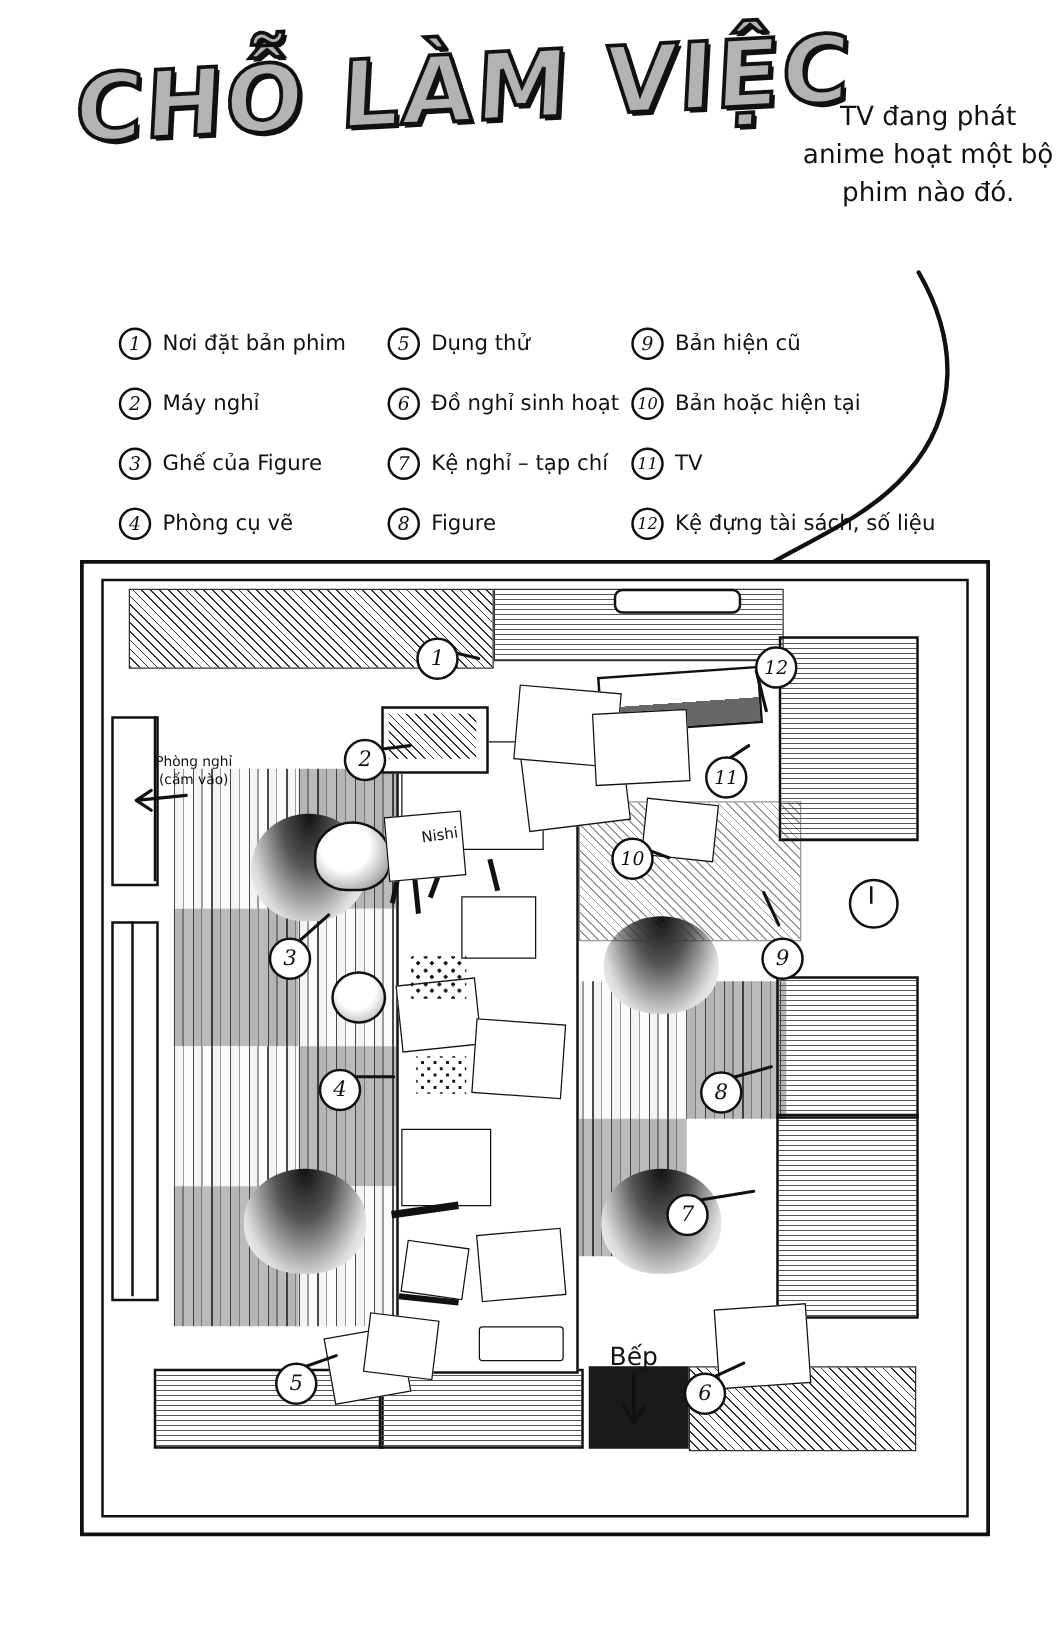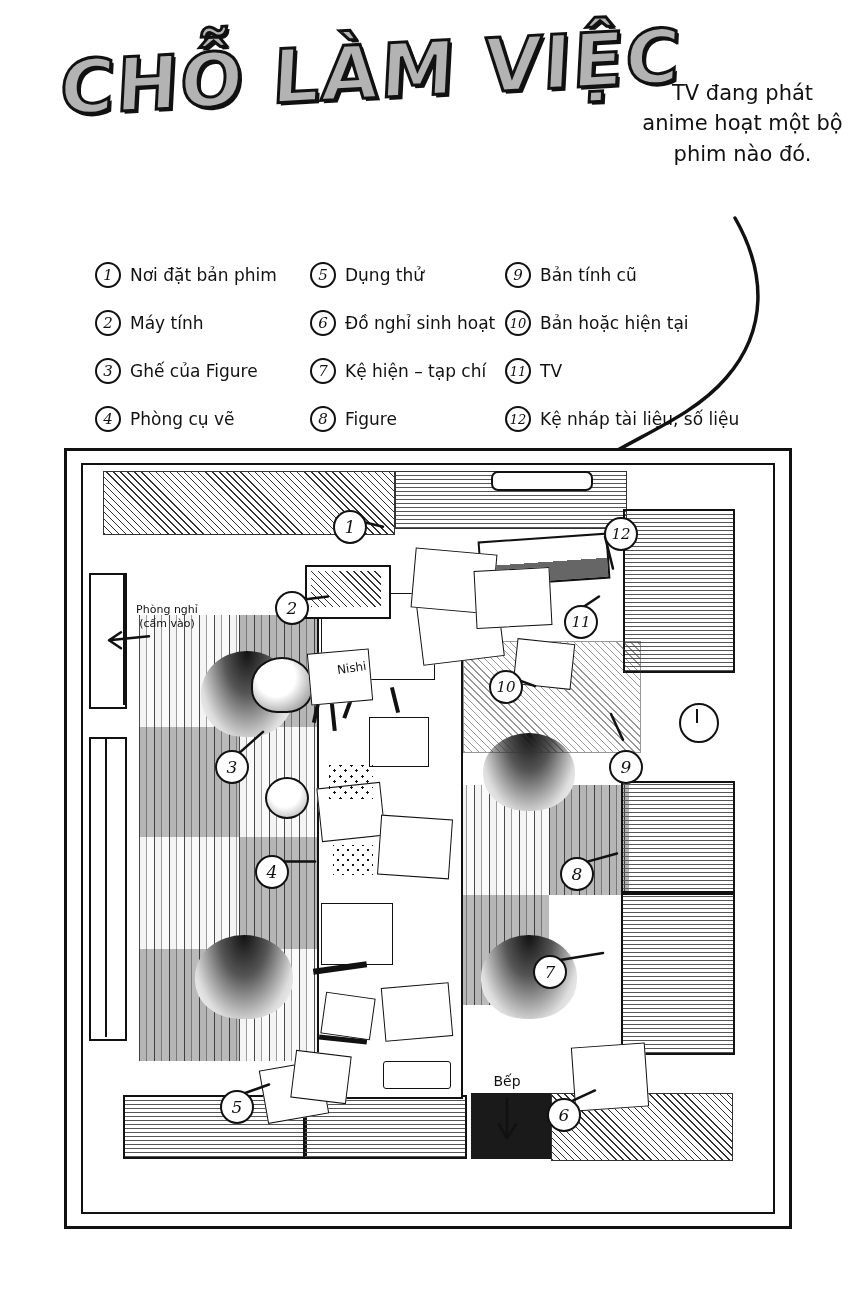--- a/index.html
+++ b/index.html
@@ -183,21 +183,21 @@
 
   .plan-note {
     position: absolute;
     font-family: "DejaVu Sans", sans-serif;
     font-size: 11px;
     line-height: 1.25;
     text-align: center;
     z-index: 41;
   }
   .plan-note.big {
-    font-size: 14px;
+    font-size: 20px;
   }
   svg.overlay {
     position: absolute;
     left: 0; top: 0;
     width: 100%; height: 100%;
     pointer-events: none;
     z-index: 35;
   }
   .cat-label {
     position: absolute;
@@ -222,21 +222,21 @@
 
 <div id="legend">
 
   <div class="legend-col c1">
     <div class="legend-item">
       <div class="num-circle">1</div>
       <div class="legend-label">Nơi đặt bản phim</div>
     </div>
     <div class="legend-item">
       <div class="num-circle">2</div>
-      <div class="legend-label">Máy tính</div>
+      <div class="legend-label">Máy nghỉ</div>
     </div>
     <div class="legend-item">
       <div class="num-circle">3</div>
       <div class="legend-label">Ghế của Figure</div>
     </div>
     <div class="legend-item">
       <div class="num-circle">4</div>
       <div class="legend-label">Phòng cụ vẽ</div>
     </div>
   </div>
@@ -245,44 +245,44 @@
     <div class="legend-item">
       <div class="num-circle">5</div>
       <div class="legend-label">Dụng thử</div>
     </div>
     <div class="legend-item">
       <div class="num-circle">6</div>
       <div class="legend-label">Đồ nghỉ sinh hoạt</div>
     </div>
     <div class="legend-item">
       <div class="num-circle">7</div>
-      <div class="legend-label">Kệ hiện – tạp chí</div>
+      <div class="legend-label">Kệ nghỉ – tạp chí</div>
     </div>
     <div class="legend-item">
       <div class="num-circle">8</div>
       <div class="legend-label">Figure</div>
     </div>
   </div>
 
   <div class="legend-col c3">
     <div class="legend-item">
       <div class="num-circle">9</div>
-      <div class="legend-label">Bản tính cũ</div>
+      <div class="legend-label">Bản hiện cũ</div>
     </div>
     <div class="legend-item">
       <div class="num-circle small-n">10</div>
       <div class="legend-label">Bản hoặc hiện tại</div>
     </div>
     <div class="legend-item">
       <div class="num-circle small-n">11</div>
       <div class="legend-label">TV</div>
     </div>
     <div class="legend-item">
       <div class="num-circle small-n">12</div>
-      <div class="legend-label">Kệ nháp tài liệu, số liệu</div>
+      <div class="legend-label">Kệ đựng tài sách, số liệu</div>
     </div>
   </div>
 
 </div>
 
 <div id="floorplan">
   <div id="plan-inner">
 
     <div class="hatch" style="left:20px; top:6px; width:290px; height:62px; border:1px solid #333;"></div>
     <div class="hatch-dense" style="left:312px; top:6px; width:230px; height:56px; border:1px solid #333;"></div>
@@ -396,18 +396,18 @@
     <div class="marker" style="left:172px; top:390px;">4</div>
     <div class="marker" style="left:137px; top:625px;">5</div>
     <div class="marker" style="left:464px; top:633px;">6</div>
     <div class="marker" style="left:450px; top:490px;">7</div>
     <div class="marker" style="left:477px; top:392px;">8</div>
     <div class="marker" style="left:526px; top:285px;">9</div>
     <div class="marker n2d" style="left:406px; top:205px;">10</div>
     <div class="marker n2d" style="left:481px; top:140px;">11</div>
     <div class="marker n2d" style="left:521px; top:52px;">12</div>
 
-    <div class="plan-note" style="left:34px; top:138px; width:100px; white-space:pre-line;">Phòng nghỉ
+    <div class="plan-note" style="left:22px; top:138px; width:100px; white-space:pre-line;">Phòng nghỉ
 (cấm vào)</div>
     <div class="plan-note big" style="left:392px; top:608px; width:64px;">Bếp</div>
 
   </div>
 </div>
 
 </body></html>

